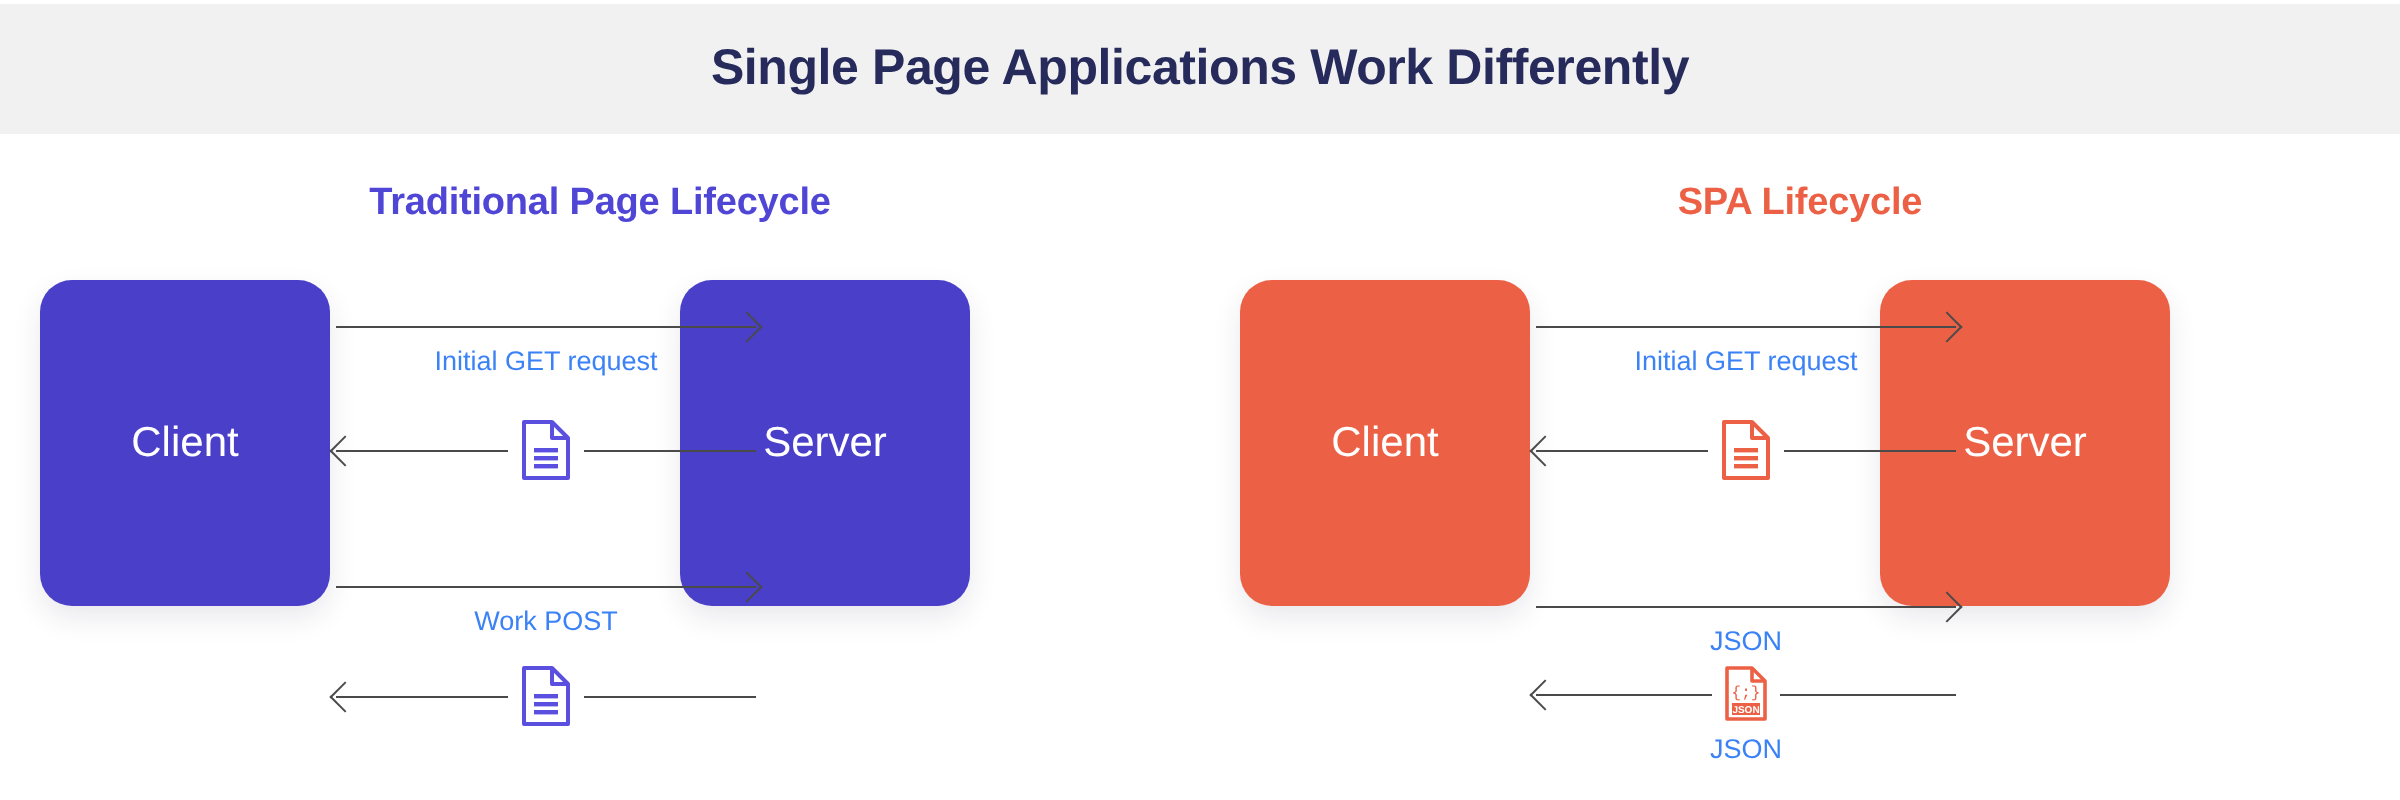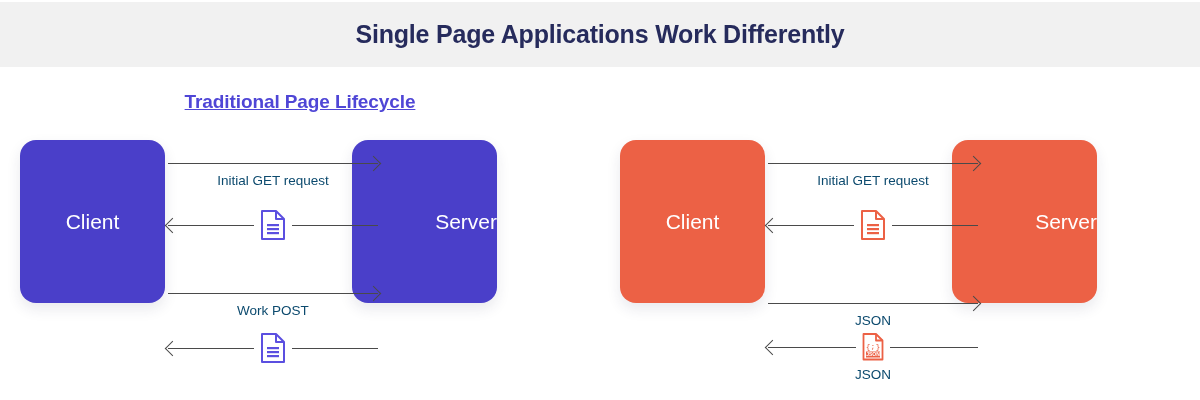--- a/index.html
+++ b/index.html
@@ -25,57 +25,57 @@
   
   .diagrams{
     position:absolute;left:0;top:65px;width:1200px;height:335px;
     display:flex;
   }
   .panel{
     position:relative;width:600px;height:335px;
   }
   .panel-title{
     position:absolute;top:26px;left:0;width:600px;
-    text-align:center;font-size:19px;font-weight:bold;letter-spacing:-0.1px;text-decoration:underline;
+    text-align:center;font-size:19px;font-weight:bold;letter-spacing:-0.1px;
   }
   .panel-left .panel-title{color:#4f46d6;}
   .panel-right .panel-title{color:#ec6145;}
 
   
   .node{
     position:absolute;top:75px;
     width:145px;height:163px;
     border-radius:16px;
     display:flex;align-items:center;justify-content:center;
     color:#ffffff;font-size:21px;font-weight:normal;
     box-shadow:0 6px 14px rgba(40,40,80,0.10);
   }
   .panel-left .node{background:#4a3fc9;}
   .panel-right .node{background:#ec6145;}
   .node-client{left:20px;}
-  .node-server{left:352px;justify-content:flex-end;}
+  .node-server{left:340px;}
 
   
   .flow{
     position:absolute;left:168px;width:210px;height:0;
   }
   .line{
     position:absolute;left:0;top:0;width:210px;height:1px;
     background:#4a4a4a;
   }
   .head{
     position:absolute;top:-5px;width:10px;height:10px;
     border-top:1.4px solid #4a4a4a;border-right:1.4px solid #4a4a4a;
   }
   .head-right{right:-1px;transform:rotate(45deg);}
   .head-left{left:-1px;transform:rotate(-135deg);}
 
   .flow-label{
     position:absolute;left:0;width:210px;text-align:center;
-    font-size:13.5px;color:#0c4a6e;white-space:nowrap;
+    font-size:13.5px;color:#3b82f6;white-space:nowrap;
   }
   .label-below{top:10px;}
   .label-under-icon{top:20px;}
 
   
   .flow-icon{
     position:absolute;left:50%;top:50%;
     transform:translate(-50%,-50%);
     background:#ffffff;
     padding:0 6px;
@@ -148,20 +148,21 @@
             <rect x="7" y="14" width="12" height="2.2" fill="#5b4fe0"></rect>
             <rect x="7" y="18" width="12" height="2.2" fill="#5b4fe0"></rect>
             <rect x="7" y="22" width="12" height="2.2" fill="#5b4fe0"></rect>
           </svg>
         </div>
         <div class="flow-label label-under-icon"></div>
       </div>
     </div>
 
     <div class="panel panel-right">
+      <div class="panel-title">SPA Lifecycle</div>
 
       <div class="node node-client">
         <span>Client</span>
       </div>
       <div class="node node-server">
         <span>Server</span>
       </div>
 
       <div class="flow flow-1">
         <div class="line"></div>

